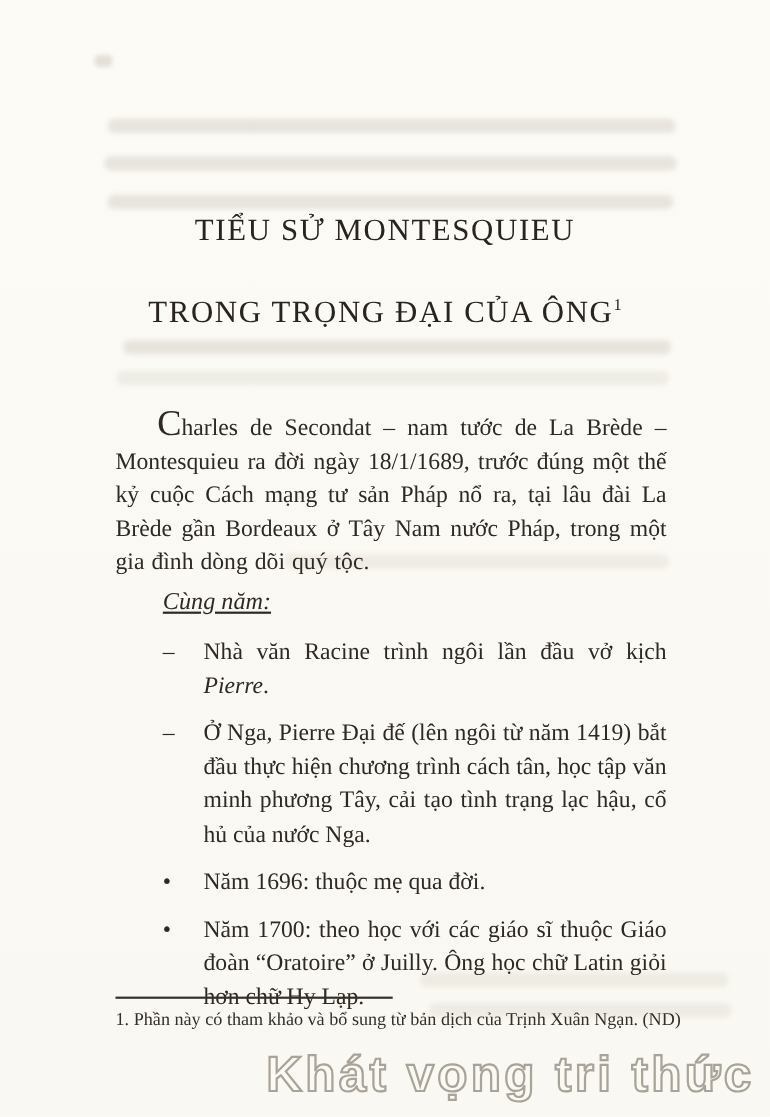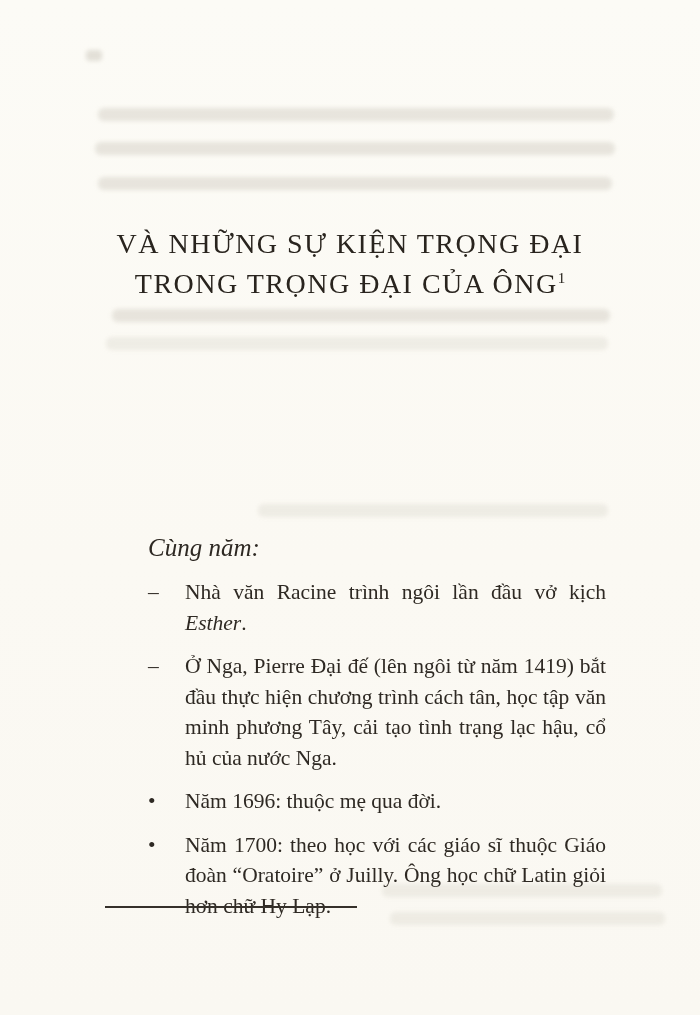--- a/index.html
+++ b/index.html
@@ -33,21 +33,21 @@
   .title sup{font-size:15px;letter-spacing:0;}
   .lead{
     position:absolute;top:369px;left:105px;width:501px;margin:0;
     font-size:21.5px;line-height:30.5px;color:#2e2923;
     text-align:justify;text-indent:38px;
     word-spacing:1px;
   }
   .dropcap{font-size:33px;line-height:1;}
   .subhead{
     position:absolute;top:534px;left:148px;margin:0;
-    font-size:25px;font-style:italic;color:#2e2923;
+    font-size:22px;font-style:italic;color:#2e2923;text-decoration:underline;
   }
   .list{
     position:absolute;top:577px;left:148px;width:458px;
     font-size:21.5px;line-height:30.5px;color:#2e2923;
   }
   .list .item{display:flex;margin-bottom:13px;}
   .list .marker{width:37px;flex:0 0 37px;}
   .list .itext{flex:1;text-align:justify;}
   .list .itext em{font-style:italic;}
   .fn-rule{
@@ -84,43 +84,46 @@
   <div class="bleed" style="top:108px;left:98px;width:516px;"></div>
   <div class="bleed" style="top:142px;left:95px;width:520px;"></div>
   <div class="bleed" style="top:177px;left:98px;width:514px;"></div>
   <div class="bleed" style="top:309px;left:112px;width:498px;"></div>
   <div class="bleed lighter" style="top:337px;left:106px;width:502px;"></div>
   <div class="bleed lighter" style="top:504px;left:258px;width:350px;"></div>
   <div class="bleed lighter" style="top:884px;left:382px;width:280px;"></div>
   <div class="bleed lighter" style="top:912px;left:390px;width:275px;"></div>
 
   <h1 class="title">
+    <span>TIỂU SỬ MONTESQUIEU</span><br>
     <br>
-    <span>VÀ NHỮNG SỰ KIỆN TRỌNG ĐẠI</span><br>
     <span>TRONG TRỌNG ĐẠI CỦA ÔNG</span><sup>1</sup>
   </h1>
 
+  <p class="lead"><span class="dropcap">C</span><span>harles de Secondat – nam tước de La Brède – Montesquieu ra đời ngày 18/1/1689, trước đúng một thế kỷ cuộc Cách mạng tư sản Pháp nổ ra, tại lâu đài La Brède gần Bordeaux ở Tây Nam nước Pháp, trong một gia đình dòng dõi quý tộc.</span></p>
 
   <p class="subhead">Cùng năm:</p>
 
   <div class="list">
     <div class="item">
       <span class="marker">–</span>
-      <div class="itext"><span>Nhà văn Racine trình ngôi lần đầu vở kịch </span><em>Esther</em><span>.</span></div>
+      <div class="itext"><span>Nhà văn Racine trình ngôi lần đầu vở kịch </span><em>Pierre</em><span>.</span></div>
     </div>
     <div class="item">
       <span class="marker">–</span>
       <div class="itext"><span>Ở Nga, Pierre Đại đế (lên ngôi từ năm 1419) bắt đầu thực hiện chương trình cách tân, học tập văn minh phương Tây, cải tạo tình trạng lạc hậu, cổ hủ của nước Nga.</span><em></em><span></span></div>
     </div>
     <div class="item">
       <span class="marker">•</span>
       <div class="itext"><span>Năm 1696: thuộc mẹ qua đời.</span><em></em><span></span></div>
     </div>
     <div class="item">
       <span class="marker">•</span>
       <div class="itext"><span>Năm 1700: theo học với các giáo sĩ thuộc Giáo đoàn “Oratoire” ở Juilly. Ông học chữ Latin giỏi hơn chữ Hy Lạp.</span><em></em><span></span></div>
     </div>
   </div>
 
   <div class="fn-rule"></div>
+  <p class="footnote">1. Phần này có tham khảo và bổ sung từ bản dịch của Trịnh Xuân Ngạn. (ND)</p>
 
+  <div class="wm-slogan">Khát vọng tri thức</div>
 
 </div>
 
 </body></html>

